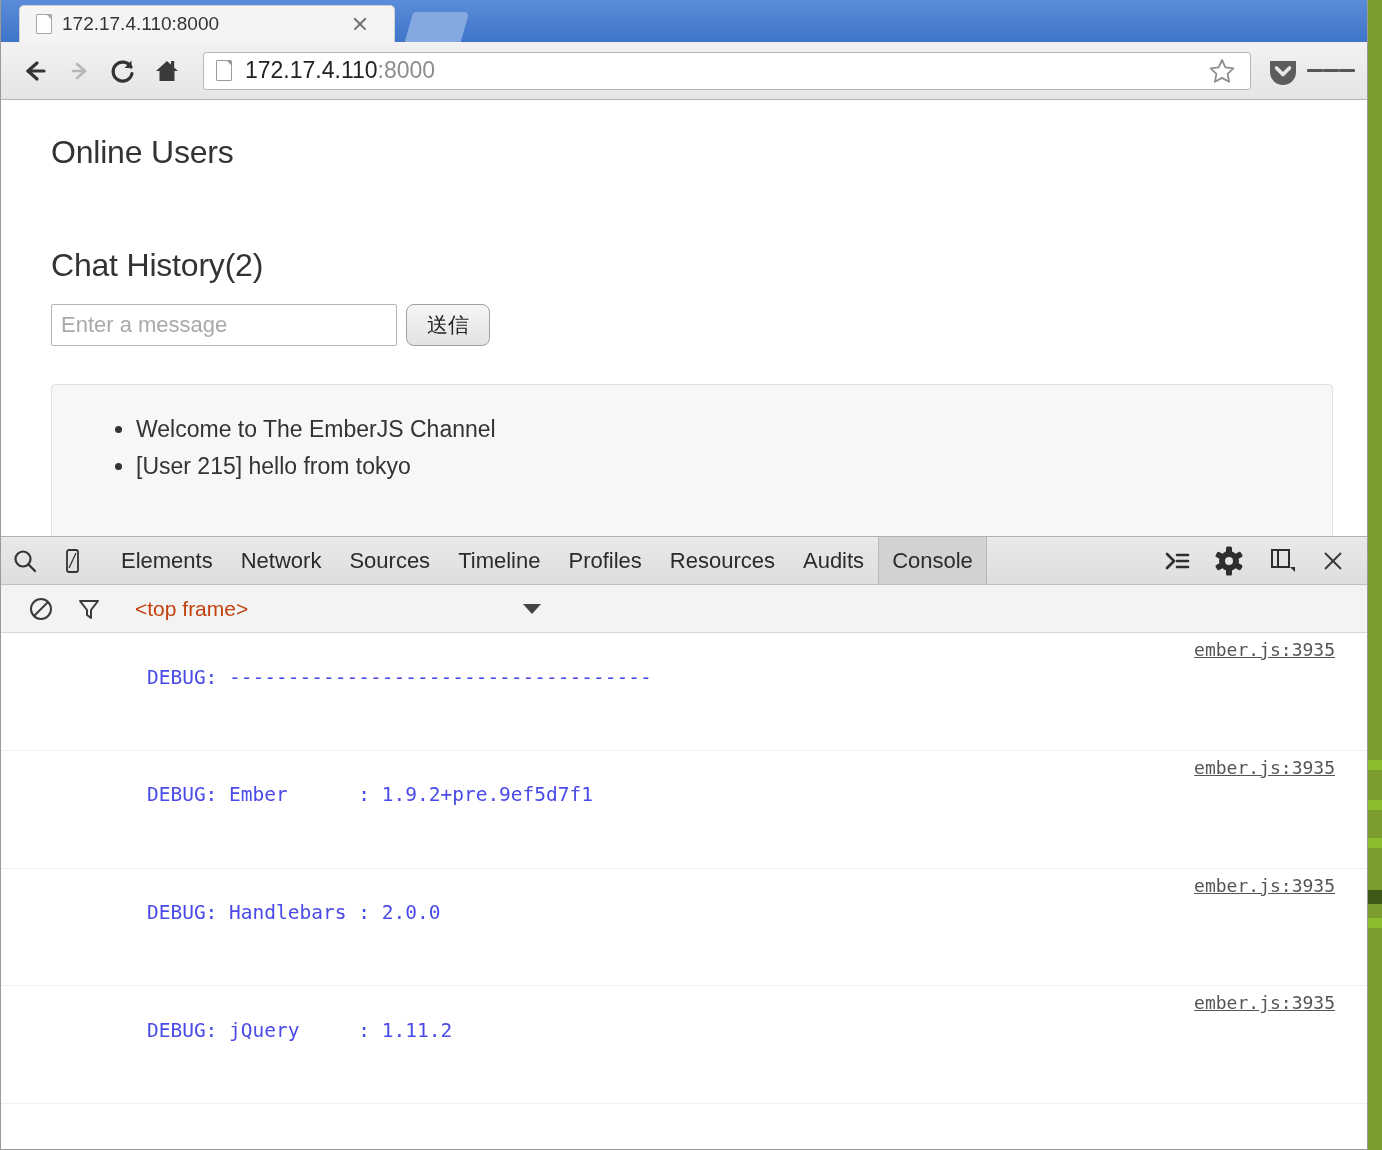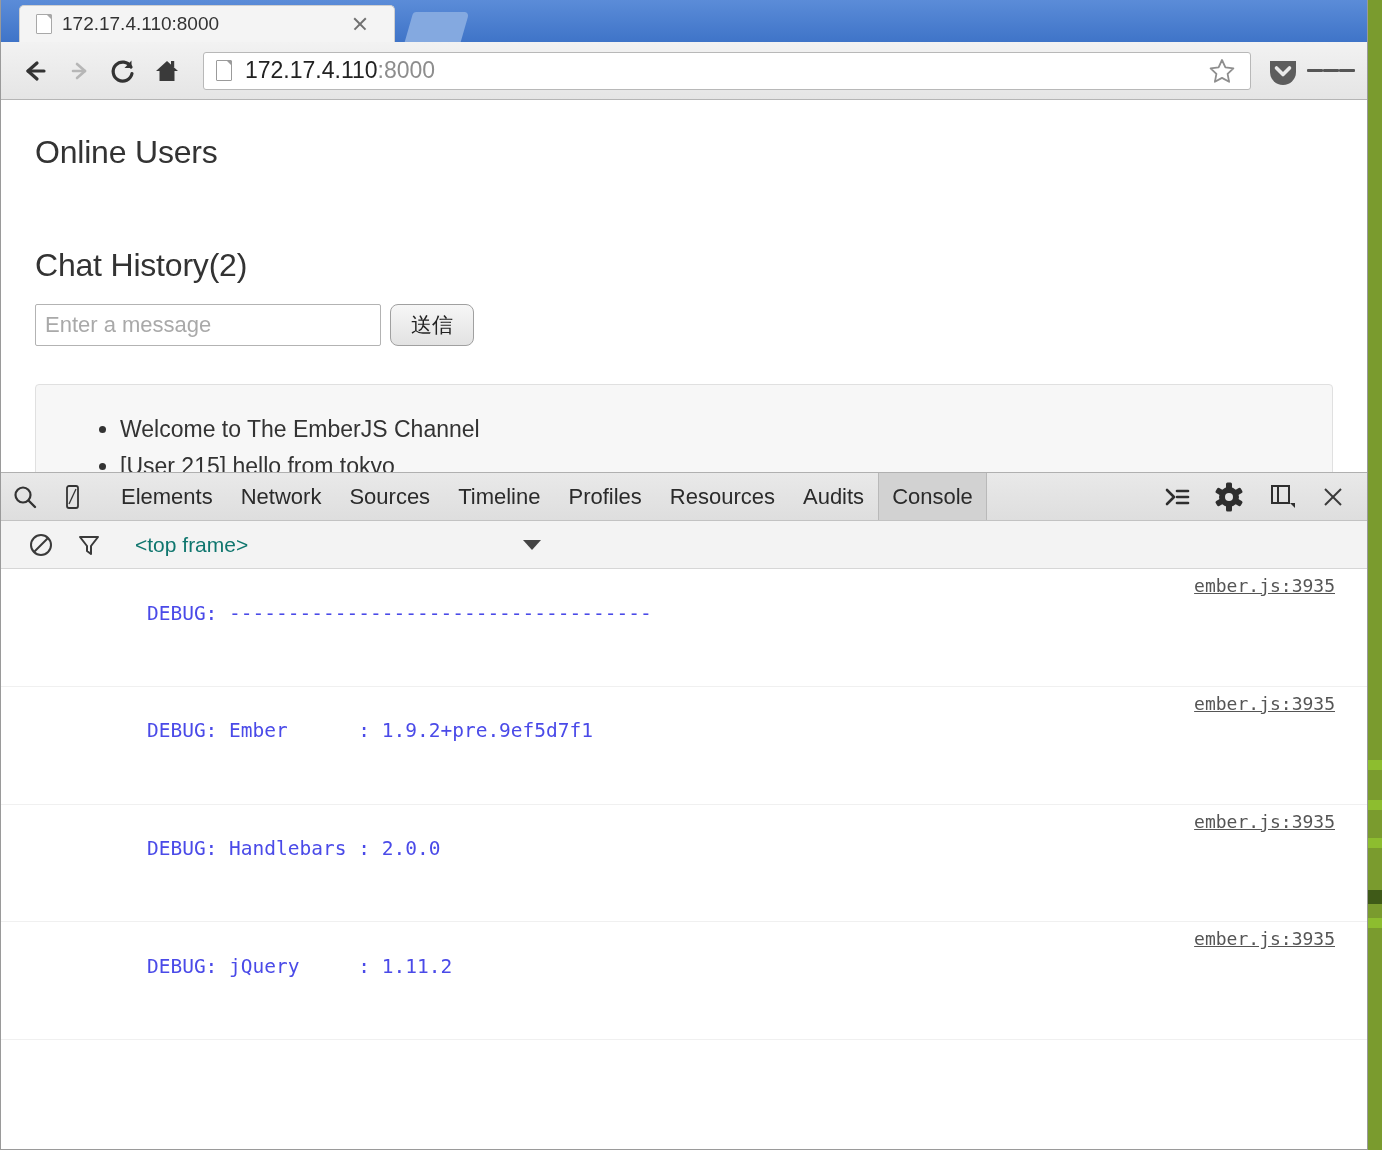--- a/index.html
+++ b/index.html
@@ -194,22 +194,22 @@
   }
   .hamburger span {
     display: block; width: 24px; height: 3.5px;
     background: #565656; margin: 4px 0; border-radius: 1px;
   }
 
   
   .viewport {
     background: #ffffff;
     flex: none;
-    height: 372px;
-    padding: 30px 34px 0 34px;
+    height: 436px;
+    padding: 30px 34px 0 50px;
     overflow: hidden;
     position: relative;
   }
   .page-h {
     font-size: 32px;
     font-weight: normal;
     color: #333;
     margin: 0;
     letter-spacing: -0.2px;
   }
@@ -321,21 +321,21 @@
   .dt-filterbar .fb-icon {
     width: 48px; height: 44px;
     display: flex; align-items: center; justify-content: center;
     cursor: pointer;
   }
   .frame-select {
     display: flex; align-items: center;
     margin-left: 22px;
     cursor: pointer;
   }
-  .frame-label { font-size: 21px; color: #0f766e; }
+  .frame-label { font-size: 21px; color: #c2410c; }
   .frame-caret {
     margin-left: 275px;
     width: 0; height: 0;
     border-left: 9px solid transparent;
     border-right: 9px solid transparent;
     border-top: 10px solid #444;
   }
 
   .console {
     flex: 1;

